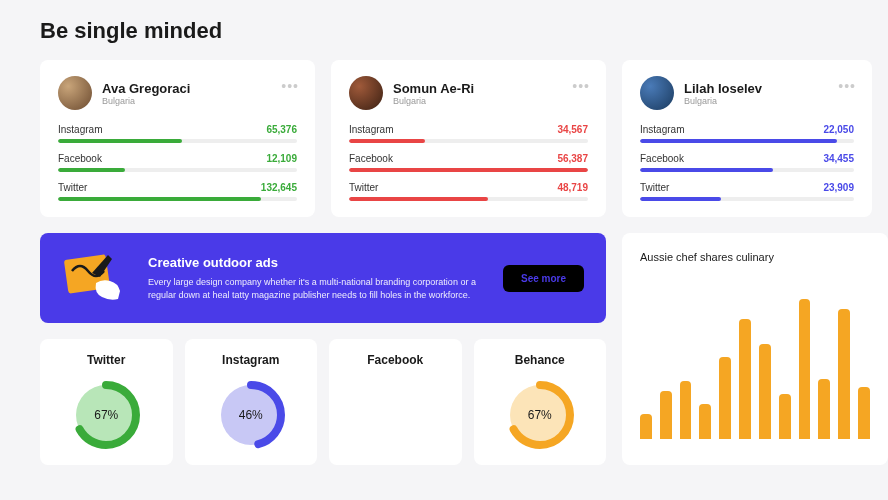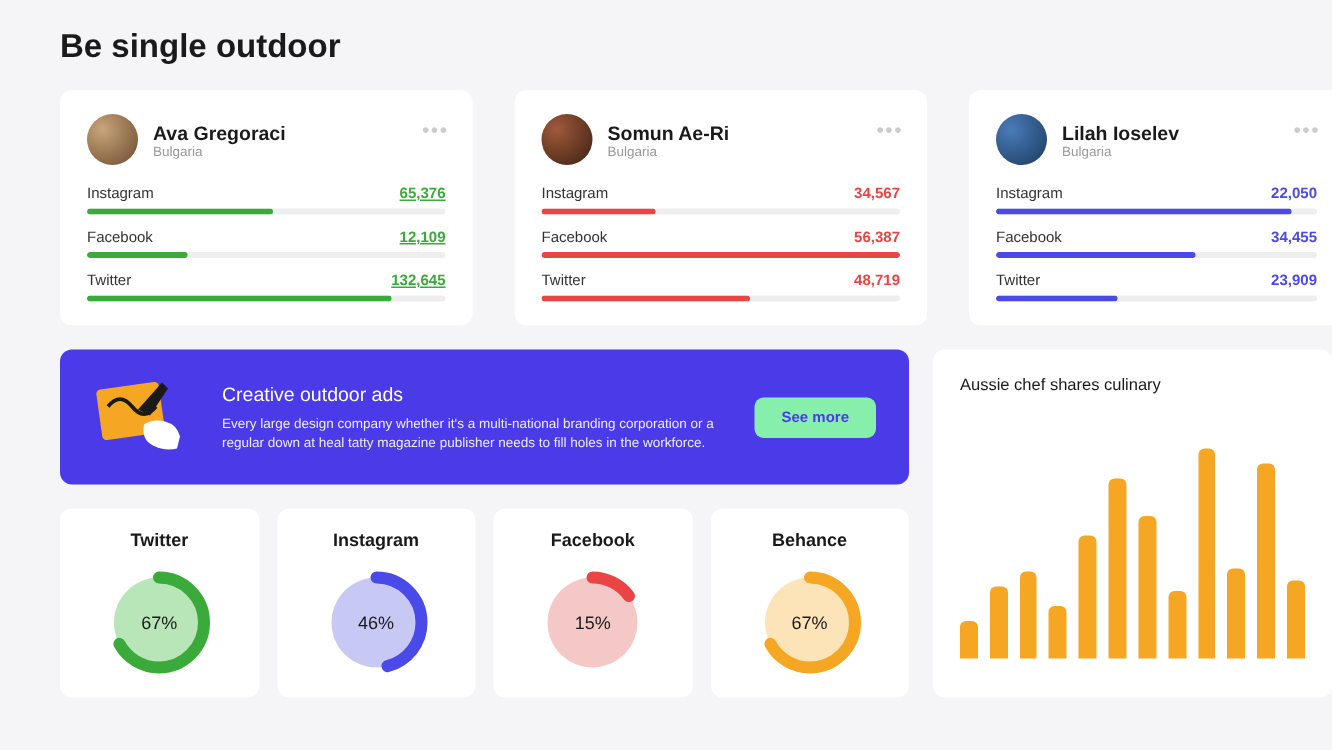--- a/index.html
+++ b/index.html
@@ -1,67 +1,67 @@
 <!DOCTYPE html>
 <html><head>
 <meta charset="utf-8">
 <style>
   * { box-sizing: border-box; margin: 0; padding: 0; }
   body { font-family: -apple-system, BlinkMacSystemFont, 'Segoe UI', sans-serif; background: #f5f5f7; width: 888px; height: 500px; overflow: hidden; }
   .container { padding: 18px 0 18px 40px; }
   .page-title { font-size: 22px; font-weight: 700; color: #1a1a1a; margin-bottom: 16px; }
-  .row { display: flex; gap: 28px; }
+  .row { display: flex; gap: 16px; }
   .profile-card { background: #fff; border-radius: 8px; padding: 16px 18px; flex: 0 0 275px; position: relative; }
   .profile-card.last { flex: 0 0 250px; }
   .profile-header { display: flex; align-items: center; gap: 10px; margin-bottom: 14px; }
   .avatar { width: 34px; height: 34px; border-radius: 50%; flex-shrink: 0; }
   .avatar.a1 { background: radial-gradient(circle at 30% 30%, #c9a57a, #6b4a2f); }
   .avatar.a2 { background: radial-gradient(circle at 30% 30%, #a05a3a, #3a1f12); }
   .avatar.a3 { background: radial-gradient(circle at 30% 30%, #4a7bb8, #1a3a5e); }
   .profile-info { display: flex; flex-direction: column; }
   .profile-name { font-size: 13px; font-weight: 700; color: #1a1a1a; }
   .profile-country { font-size: 9px; color: #999; }
   .more-dots { position: absolute; top: 18px; right: 16px; color: #ccc; font-size: 14px; letter-spacing: 1px; cursor: pointer; }
   .stat-row { margin-bottom: 10px; }
   .stat-row:last-child { margin-bottom: 0; }
   .stat-labels { display: flex; justify-content: space-between; font-size: 10px; margin-bottom: 4px; }
   .stat-platform { color: #333; }
   .stat-value { font-weight: 600; }
-  .stat-value.green { color: #3aab3a; text-decoration: underline; }
+  .stat-value.green { color: #3aab3a; }
   .stat-value.red { color: #e94545; text-align: right; }
   .stat-value.blue { color: #4a4ae8; }
   .bar-track { width: 100%; height: 4px; background: #eee; border-radius: 2px; overflow: hidden; }
   .bar-fill { height: 100%; border-radius: 2px; }
   .bar-fill.green { background: #3aab3a; }
   .bar-fill.red { background: #e94545; }
   .bar-fill.blue { background: #4a4ae8; }
   .middle-row { display: flex; gap: 16px; margin-top: 16px; }
   .left-col { flex: 0 0 566px; display: flex; flex-direction: column; gap: 16px; }
   .banner { background: #4a3ae8; border-radius: 8px; padding: 18px 22px; display: flex; align-items: center; gap: 22px; color: #fff; }
   .banner-icon { width: 64px; height: 54px; flex-shrink: 0; position: relative; }
   .banner-text { flex: 1; }
-  .banner-title { font-size: 13px; font-weight: 400; margin-bottom: 6px; }
+  .banner-title { font-size: 13px; font-weight: 700; margin-bottom: 6px; }
   .banner-desc { font-size: 9px; line-height: 1.4; opacity: 0.9; }
-  .banner-btn { background: #86efac; color: #4a3ae8; border: none; border-radius: 6px; padding: 8px 18px; font-size: 10px; font-weight: 600; cursor: pointer; }
+  .banner-btn { background: #000000; color: #4a3ae8; border: none; border-radius: 6px; padding: 8px 18px; font-size: 10px; font-weight: 600; cursor: pointer; }
   .donut-row { display: flex; gap: 12px; }
   .donut-card { background: #fff; border-radius: 8px; padding: 14px 10px; flex: 1; text-align: center; }
   .donut-title { font-size: 12px; font-weight: 700; color: #1a1a1a; margin-bottom: 12px; }
   .donut { width: 72px; height: 72px; margin: 0 auto; position: relative; }
   .donut svg { transform: rotate(-90deg); }
   .donut-pct { position: absolute; top: 50%; left: 50%; transform: translate(-50%, -50%); font-size: 12px; font-weight: 400; color: #1a1a1a; }
   .bars-card { background: #fff; border-radius: 8px; padding: 18px 18px 6px 18px; flex: 0 0 266px; }
   .bars-title { font-size: 11px; font-weight: 400; color: #1a1a1a; margin-bottom: 16px; }
   .bars-chart { display: flex; align-items: flex-end; gap: 8px; height: 160px; }
   .bar-v { flex: 1; background: #f5a623; border-radius: 4px 4px 0 0; }
 </style>
 </head>
 <body>
 
 <div class="container">
-  <h1 class="page-title">Be single outdoor</h1>
+  <h1 class="page-title">Be single minded</h1>
 
   <div class="row" id="profiles-row">
       <div class="profile-card">
     <div class="profile-header">
       <div class="avatar a1"></div>
       <div class="profile-info">
         <span class="profile-name">Ava Gregoraci</span>
         <span class="profile-country">Bulgaria</span>
       </div>
     </div>
@@ -204,27 +204,20 @@
     <div class="donut">
       <svg width="72" height="72">
         <circle cx="36" cy="36" r="30" fill="#c8c8f5"></circle>
         <circle cx="36" cy="36" r="30" fill="none" stroke="#4a4ae8" stroke-width="8" stroke-dasharray="188.49555921538757" stroke-dashoffset="101.78760197630929" stroke-linecap="round"></circle>
       </svg>
       <div class="donut-pct">46%</div>
     </div>
   </div>
           <div class="donut-card">
     <div class="donut-title">Facebook</div>
-    <div class="donut">
-      <svg width="72" height="72">
-        <circle cx="36" cy="36" r="30" fill="#f5c8c8"></circle>
-        <circle cx="36" cy="36" r="30" fill="none" stroke="#e94545" stroke-width="8" stroke-dasharray="188.49555921538757" stroke-dashoffset="160.22122533307945" stroke-linecap="round"></circle>
-      </svg>
-      <div class="donut-pct">15%</div>
-    </div>
   </div>
           <div class="donut-card">
     <div class="donut-title">Behance</div>
     <div class="donut">
       <svg width="72" height="72">
         <circle cx="36" cy="36" r="30" fill="#fce4b8"></circle>
         <circle cx="36" cy="36" r="30" fill="none" stroke="#f5a623" stroke-width="8" stroke-dasharray="188.49555921538757" stroke-dashoffset="62.20353454107789" stroke-linecap="round"></circle>
       </svg>
       <div class="donut-pct">67%</div>
     </div>

